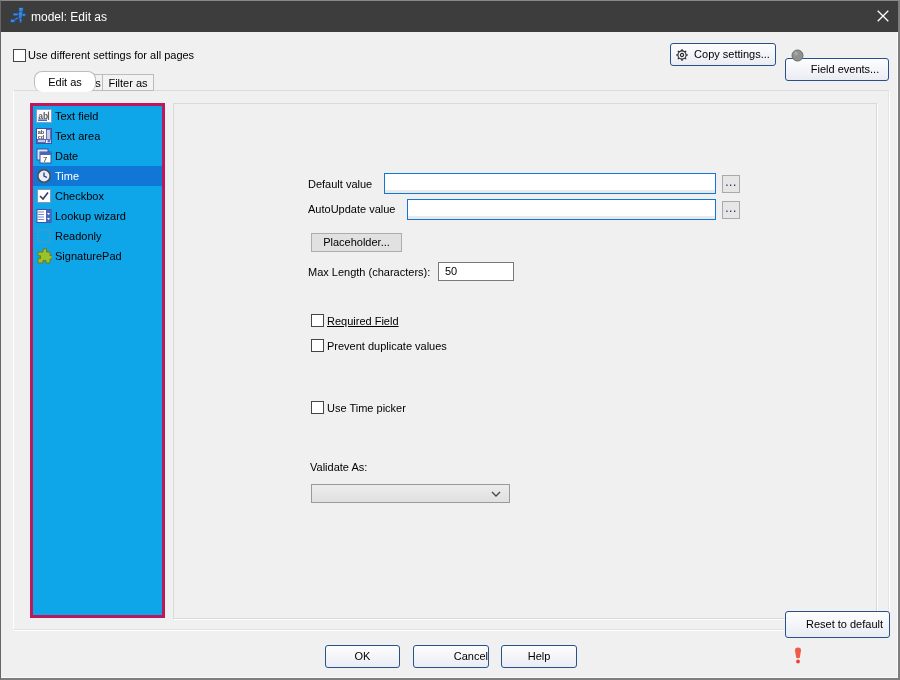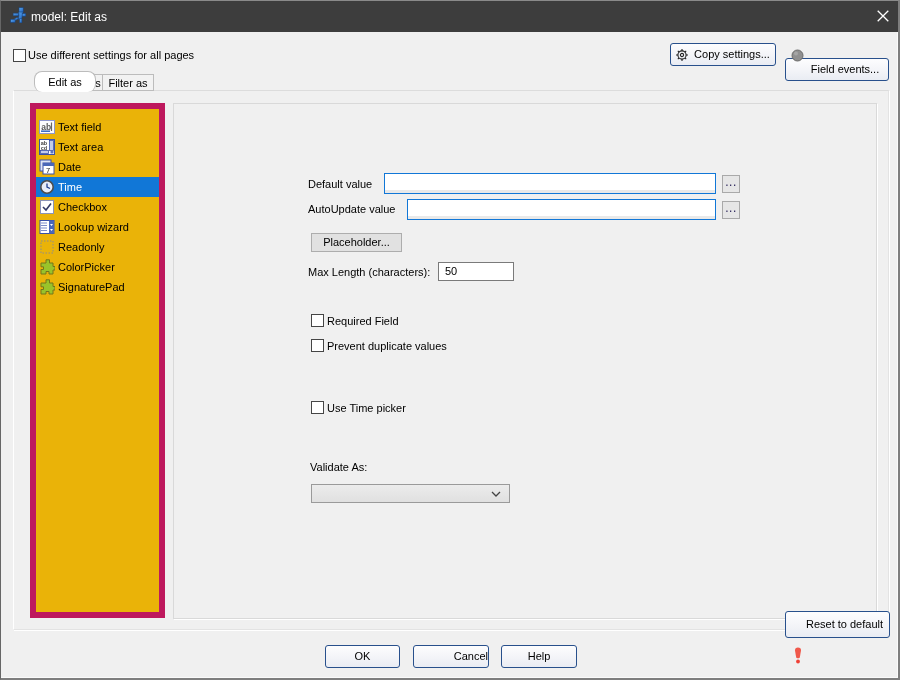--- a/index.html
+++ b/index.html
@@ -23,21 +23,21 @@
   .tabpage { position:absolute; left:12px; top:89px; width:876px; height:540px;
              border-top:1px solid #dcdcdc; border-left:1px solid #ffffff;
              border-right:1px solid #e3e3e3; border-bottom:1px solid #e3e3e3;
              box-shadow:1px 1px 0 #ffffff; }
   .tab { position:absolute; border:1px solid #bcbcbc; background:#f2f2f2; font-size:11px;
          text-align:center; }
   .tab.active { background:#ffffff; border-bottom:none; z-index:5; }
 
   
   .listbox { position:absolute; left:29px; top:102px; width:135px; height:515px;
-             background:#eab308; border:6px solid #be185d; padding-top:8px; }
+             background:#0ea5e9; border:3px solid #be185d; padding-top:0px; }
   .li { position:relative; height:20px; line-height:20px; white-space:nowrap; }
   .li .ic { position:absolute; left:3px; top:2px; width:16px; height:16px; }
   .li .tx { position:absolute; left:22px; top:0px; font-size:11px; }
   .li.sel { background:#1177d7; }
   .li.sel .tx { color:#ffffff; }
 
   .panel { position:absolute; left:172px; top:102px; width:704px; height:516px;
            border:1px solid #d9d9d9; box-shadow:1px 1px 0 #ffffff; }
 
   .lbl { position:absolute; font-size:11px; white-space:nowrap; line-height:13px; }
@@ -156,47 +156,41 @@
     <div class="li">
         <span class="ic"><svg width="16" height="16" viewBox="0 0 16 16">
             <rect x="2" y="2" width="12" height="12" fill="none" stroke="#8c8c8c" stroke-dasharray="1.5 1.5"></rect>
           </svg></span>
         <span class="tx">Readonly</span>
       </div>
     <div class="li">
         <span class="ic"><svg width="16" height="16" viewBox="0 0 16 16">
             <polygon points="2,4 7,4 7,0.8 10.5,0.8 10.5,4 14,4 14,7.5 16,7.5 16,11 14,11 14,15 10,15 10,12.5 7,12.5 7,15 2,15 2,10.5 4.5,10.5 4.5,7.8 2,7.8" fill="#99c32a" stroke="#74761b" stroke-width="1"></polygon>
           </svg></span>
-        <span class="tx">ColorPicker</span>
-      </div>
-    <div class="li">
-        <span class="ic"><svg width="16" height="16" viewBox="0 0 16 16">
-            <polygon points="2,4 7,4 7,0.8 10.5,0.8 10.5,4 14,4 14,7.5 16,7.5 16,11 14,11 14,15 10,15 10,12.5 7,12.5 7,15 2,15 2,10.5 4.5,10.5 4.5,7.8 2,7.8" fill="#99c32a" stroke="#74761b" stroke-width="1"></polygon>
-          </svg></span>
         <span class="tx">SignaturePad</span>
       </div>
   </div>
 
   <div class="panel"></div>
 
   <div class="lbl" style="left:307px; top:177px;">Default value</div>
   <div class="tb-blue" style="left:383px; top:172px; width:332px; height:21px;"></div>
   <div class="dots-btn" style="left:721px; top:174px;">...</div>
 
   <div class="lbl" style="left:307px; top:202px;">AutoUpdate value</div>
   <div class="tb-blue" style="left:406px; top:198px; width:309px; height:21px;"></div>
   <div class="dots-btn" style="left:721px; top:200px;">...</div>
 
   <div class="gbtn" style="left:310px; top:232px; width:91px; height:19px; line-height:17px;">Placeholder...</div>
 
   <div class="lbl" style="left:307px; top:265px;">Max Length (characters):</div>
   <div class="abs" style="left:437px; top:261px; width:76px; height:19px; background:#fff; border:1px solid #7a7a7a; line-height:17px; padding-left:6px;">50</div>
 
   <div class="cb" style="left:310px; top:313px;"></div>
-  <div class="lbl" style="left:326px; top:314px;">Required Field</div>
+  <div class="lbl" style="left:326px; top:314px;text-decoration:underline;">Required Field</div>
 
   <div class="cb" style="left:310px; top:338px;"></div>
   <div class="lbl" style="left:326px; top:339px;">Prevent duplicate values</div>
 
   <div class="cb" style="left:310px; top:400px;"></div>
   <div class="lbl" style="left:326px; top:401px;">Use Time picker</div>
 
   <div class="lbl" style="left:309px; top:460px;">Validate As:</div>
   <div class="combo" style="left:310px; top:483px; width:199px; height:19px;">
     <svg class="abs" style="right:8px; top:6px;" width="10" height="6" viewBox="0 0 10 6">

